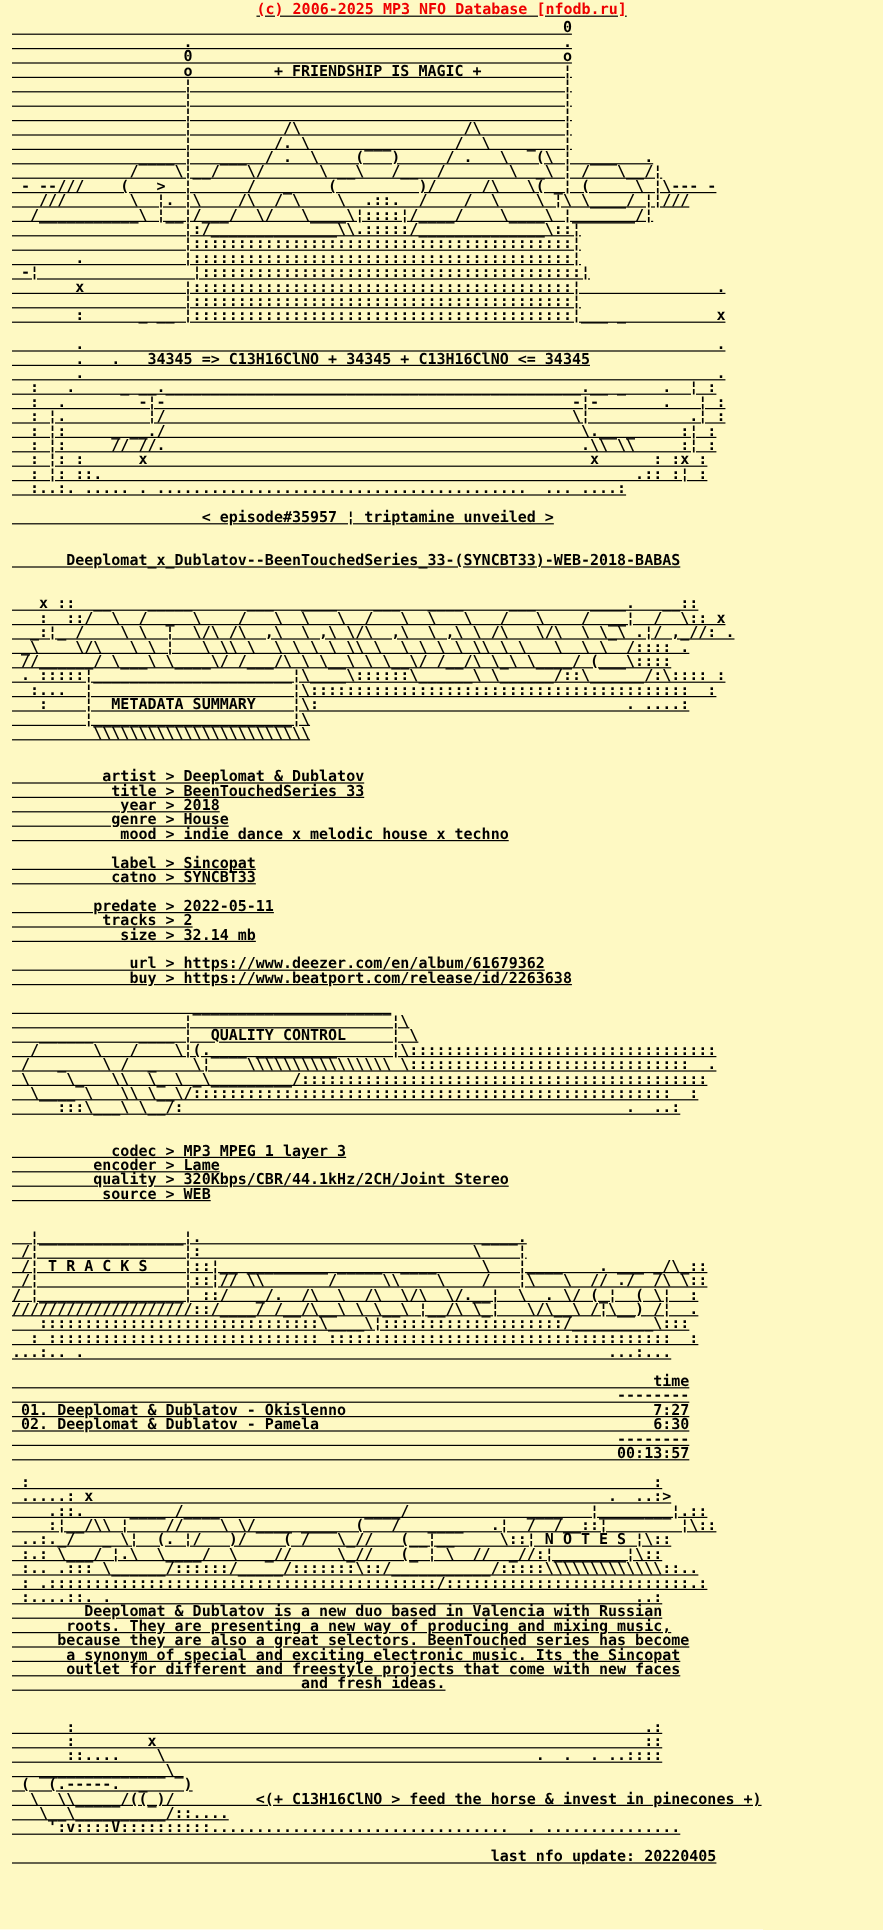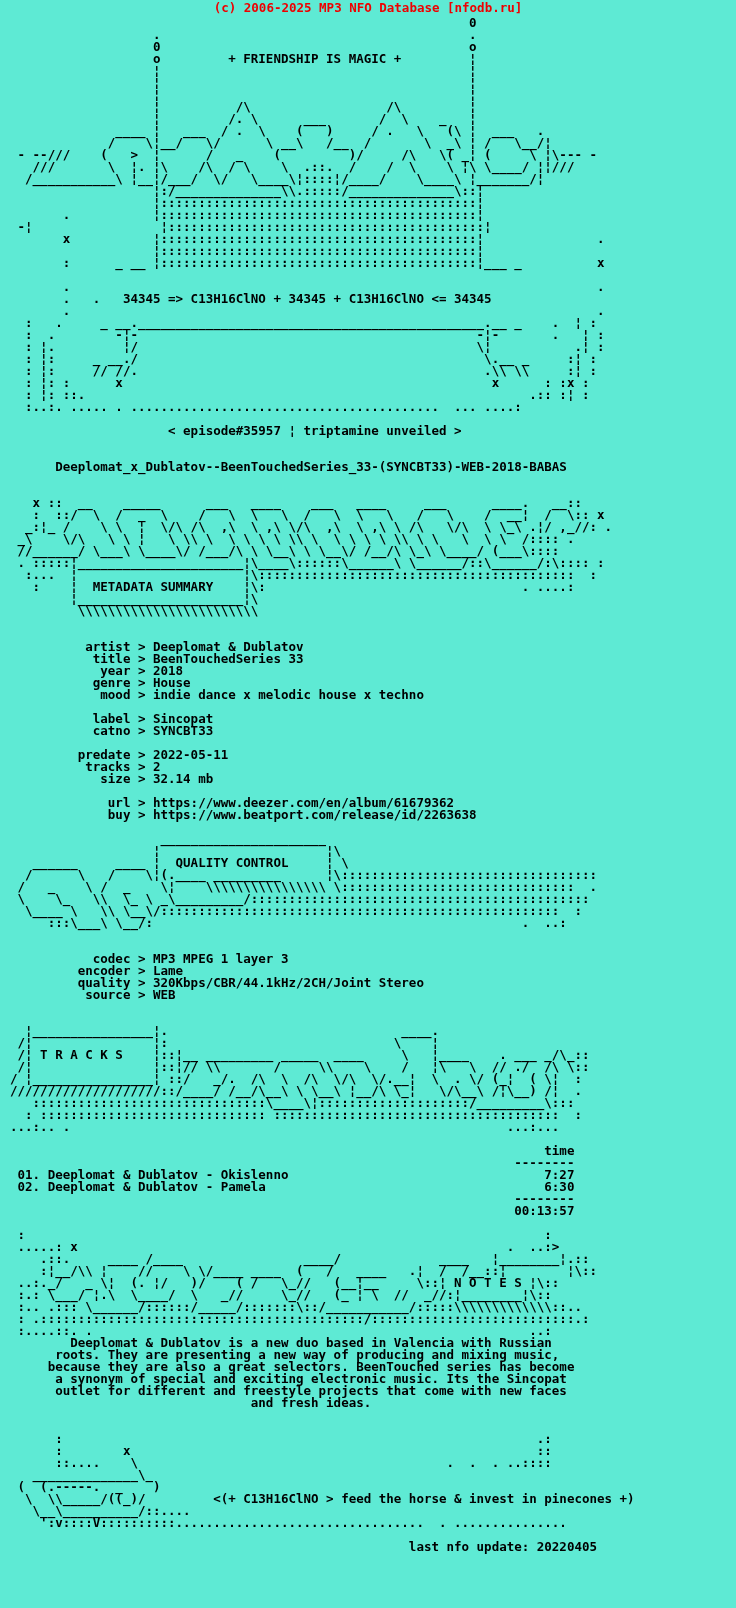--- a/index.html
+++ b/index.html
@@ -1,20 +1,21 @@
 <!DOCTYPE html>
 <html><head>
 <meta charset="utf-8">
 <style>
   html, body { margin: 0; padding: 0; background: #ffffff; }
   .page {
     width: 736px;
     min-height: 1608px;
-    background: #5eead4;
+    background: #fef9c3;
     overflow: hidden;
+    text-decoration: underline;
   }
   .site-header {
     font-family: "DejaVu Sans Mono", monospace;
     font-weight: bold;
     font-size: 12.5px;
     line-height: 14px;
     text-align: center;
     color: #ee0000;
     padding-top: 1px;
     white-space: pre;

